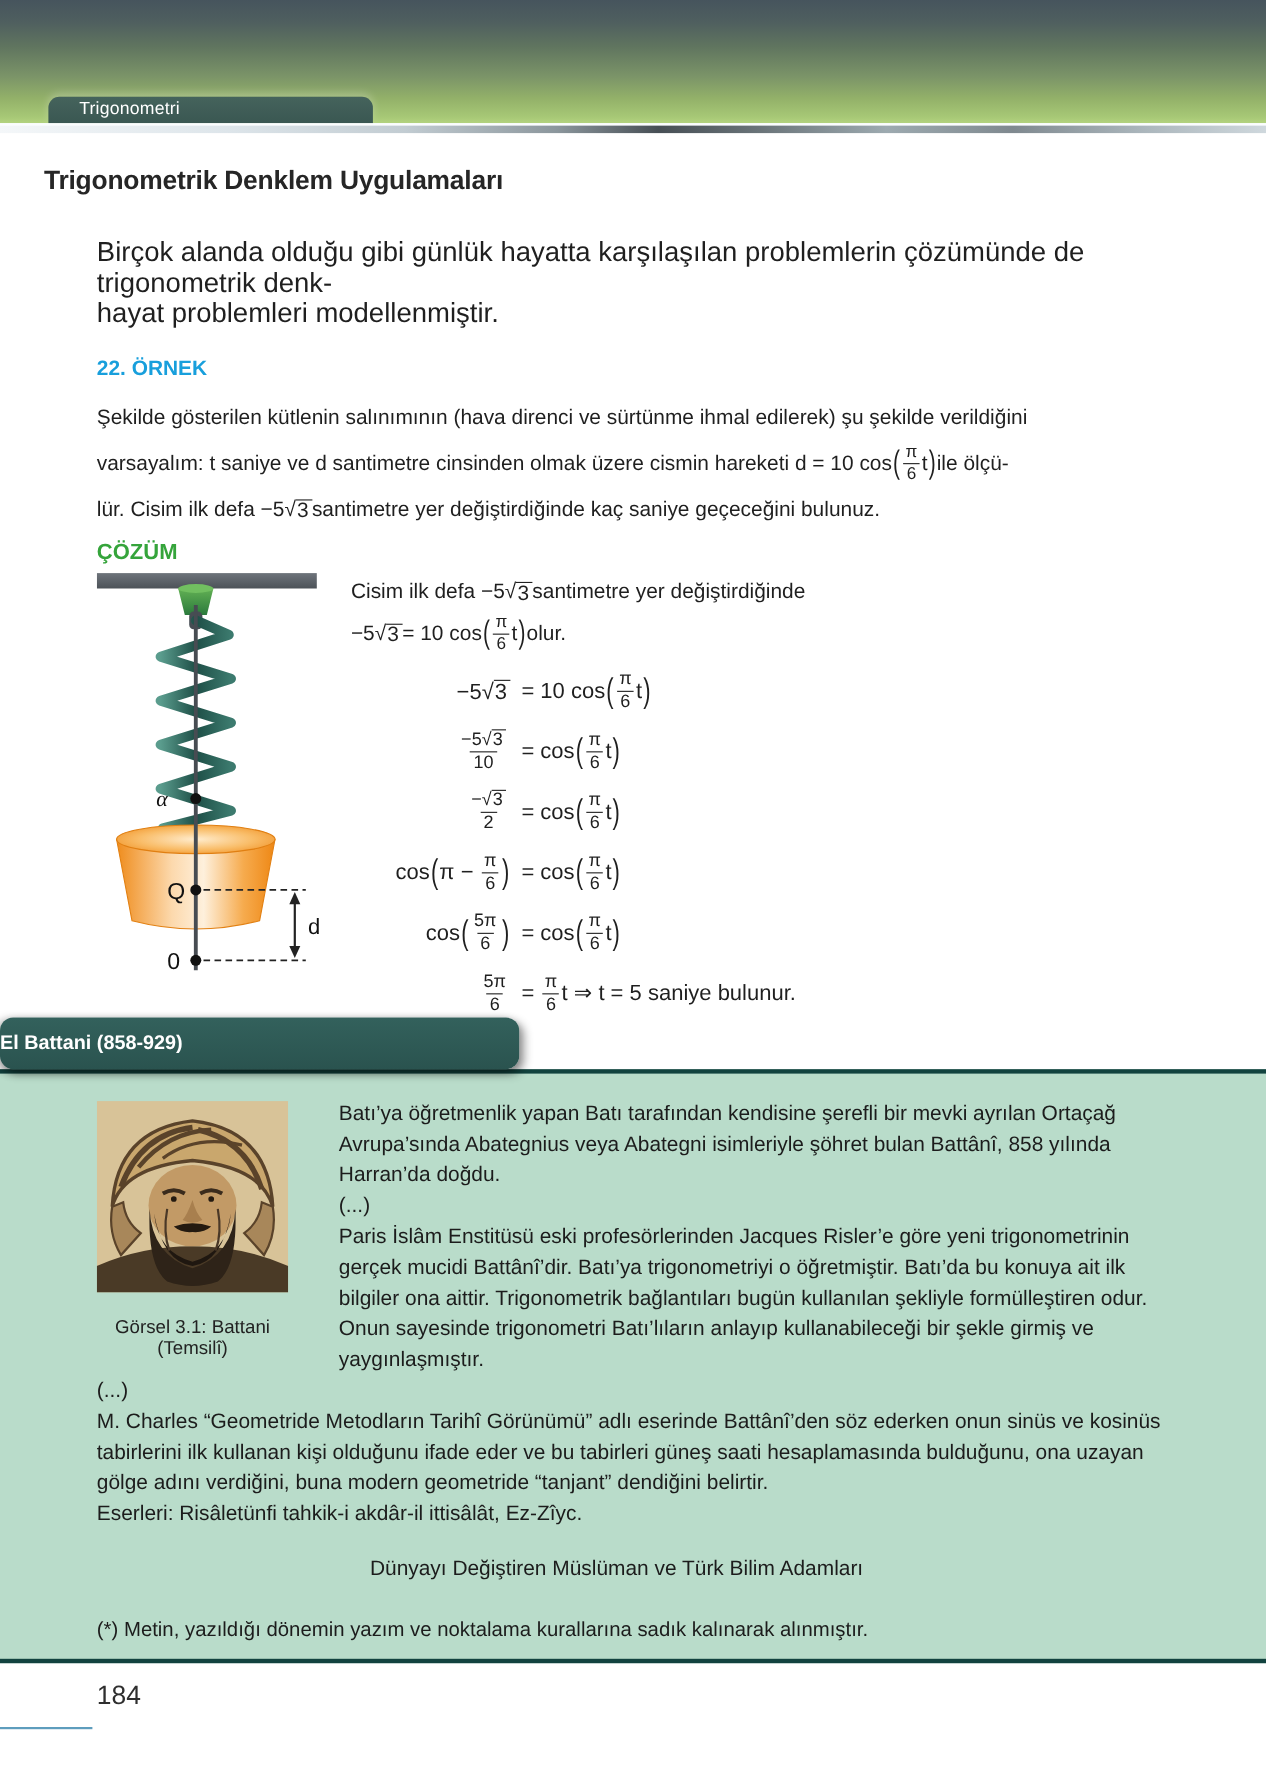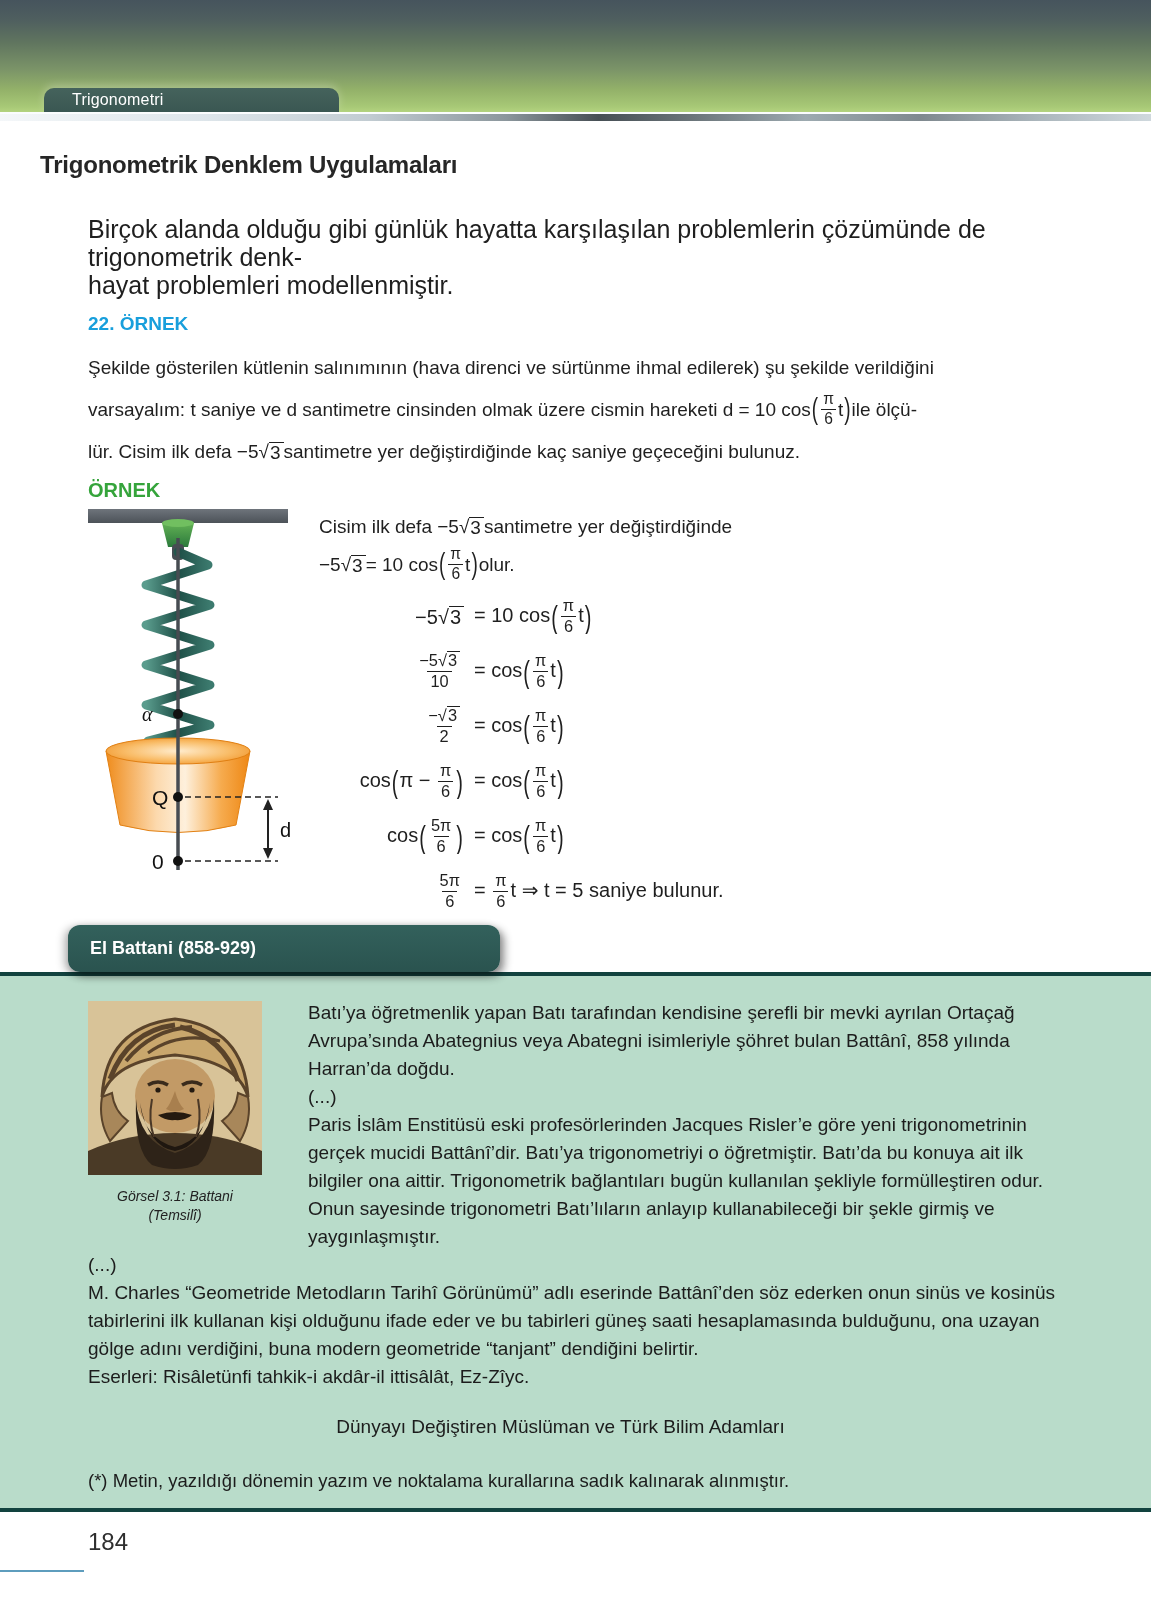--- a/index.html
+++ b/index.html
@@ -26,21 +26,21 @@
     position:absolute;top:112px;left:0;width:100%;height:9px;
     border-top:2px solid #fbfdfe;box-sizing:border-box;
     background:linear-gradient(90deg,#f4f7f9 0%,#dde5ea 18%,#c2ccd2 32%,#8b969c 44%,#474f55 52%,#6a7479 60%,#9daab0 70%,#7f898f 80%,#aab5bb 90%,#cfd8dd 100%);
   }
   
   .content{position:absolute;top:121px;left:0;width:100%;}
   .title{
     margin:30px 40px 0;font-size:24px;font-weight:bold;color:#262626;letter-spacing:-.2px;
   }
   .intro{margin:36px 88px 0;font-size:25px;line-height:28px;}
-  .h-example{margin:14px 88px 0;font-size:19px;font-weight:bold;color:#189fdc;}
+  .h-example{margin:26px 88px 0;font-size:19px;font-weight:bold;color:#189fdc;}
   .problem{margin:12px 88px 0;font-size:19px;}
   .problem .pline{min-height:42px;display:flex;align-items:center;}
   .h-solution{margin:6px 88px 0;font-size:20px;font-weight:bold;color:#35a43b;}
   .solution-row{display:flex;margin:6px 0 0 88px;}
   .figure-wrap{width:215px;flex:0 0 215px;}
   .solution-text{margin-left:16px;font-size:19px;flex:1;}
   .sol-line{min-height:38px;display:flex;align-items:center;}
   .eq-rows{margin-top:10px;font-size:20px;}
   .eqrow{display:grid;grid-template-columns:145px auto;column-gap:10px;align-items:center;margin:9px 0;min-height:46px;}
   .eqrow .lhs{justify-self:end;text-align:right;white-space:nowrap;}
@@ -48,34 +48,34 @@
   
   .frac{display:inline-flex;flex-direction:column;align-items:center;vertical-align:middle;
         font-size:.82em;line-height:1.18;transform:translateY(-1px);margin:0 1px;}
   .frac .den{border-top:1.8px solid currentColor;padding:0 3px;}
   .frac .num{padding:0 3px;}
   .ovl{display:inline-block;border-top:1.8px solid currentColor;padding:0 3px 0 1px;line-height:1.05;}
   .bp{display:inline-block;transform:scaleY(1.55);vertical-align:middle;padding:0 1px;font-weight:400;}
   
   .battani{position:absolute;top:925px;left:0;width:100%;}
   .battani-tab{
-    position:relative;z-index:2;margin-left:68px;width:432px;height:47px;
+    position:relative;z-index:2;width:472px;height:47px;
     background:linear-gradient(180deg,#33615c,#2a534f);
-    border-radius:12px;display:flex;align-items:center;padding-left:22px;box-sizing:border-box;
+    border-radius:12px;display:flex;align-items:center;box-sizing:border-box;
     color:#ffffff;font-size:18px;font-weight:bold;
     box-shadow:4px 4px 9px rgba(0,0,0,.45), -4px 2px 8px rgba(0,0,0,.25);
   }
   .battani-panel{
     position:relative;z-index:1;margin-top:0;height:540px;box-sizing:border-box;
     background:#b9dcca;border-top:4px solid #12433f;border-bottom:4px solid #12433f;
     padding:23px 88px 0;font-size:19px;line-height:28px;color:#1c1c1c;
   }
   .portrait-box{float:left;width:174px;margin:2px 46px 4px 0;text-align:center;}
   .portrait-box svg{display:block;}
-  .portrait-caption{font-size:14px;line-height:19px;margin-top:12px;color:#222;font-style:italic;}
+  .portrait-caption{font-size:17px;line-height:19px;margin-top:22px;color:#222;}
   .battani-panel p{margin:0;}
   .attribution{text-align:center;padding-right:30px;margin-top:22px !important;}
   .footnote{margin-top:26px !important;font-size:18.5px;}
   
   .footer{position:absolute;top:1512px;left:0;width:100%;height:112px;background:#ffffff;}
   .page-num{position:absolute;left:88px;top:16px;font-size:24px;color:#2f2f2f;}
   .page-num-line{position:absolute;left:0;top:58px;width:84px;height:2px;background:#5e9dbd;}
   .clear{clear:both;}
 </style>
 </head>
@@ -102,21 +102,21 @@
 
     <div class="problem">
       <div class="pline">Şekilde gösterilen kütlenin salınımının (hava direnci ve sürtünme ihmal edilerek) şu şekilde verildiğini</div>
       <div class="pline">varsayalım: t saniye ve d santimetre cinsinden olmak üzere cismin hareketi  d = 10 cos<span class="bp">(</span><span class="frac">
             <span class="num">π</span>
             <span class="den">6</span>
           </span>t<span class="bp">)</span>  ile ölçü-</div>
       <div class="pline">lür. Cisim ilk defa  −5√<span class="ovl">3</span>  santimetre yer değiştirdiğinde kaç saniye geçeceğini bulunuz.</div>
     </div>
 
-    <h2 class="h-solution">ÖRNEK</h2>
+    <h2 class="h-solution">ÇÖZÜM</h2>
 
     <div class="solution-row">
 
       <div class="figure-wrap">
         <svg viewBox="0 0 215 364" width="215" height="364">
           <defs>
             <linearGradient id="barG" x1="0" y1="0" x2="0" y2="1">
               <stop offset="0" stop-color="#6e747b"></stop>
                 <stop offset="1" stop-color="#4c5258"></stop>
             </linearGradient>

